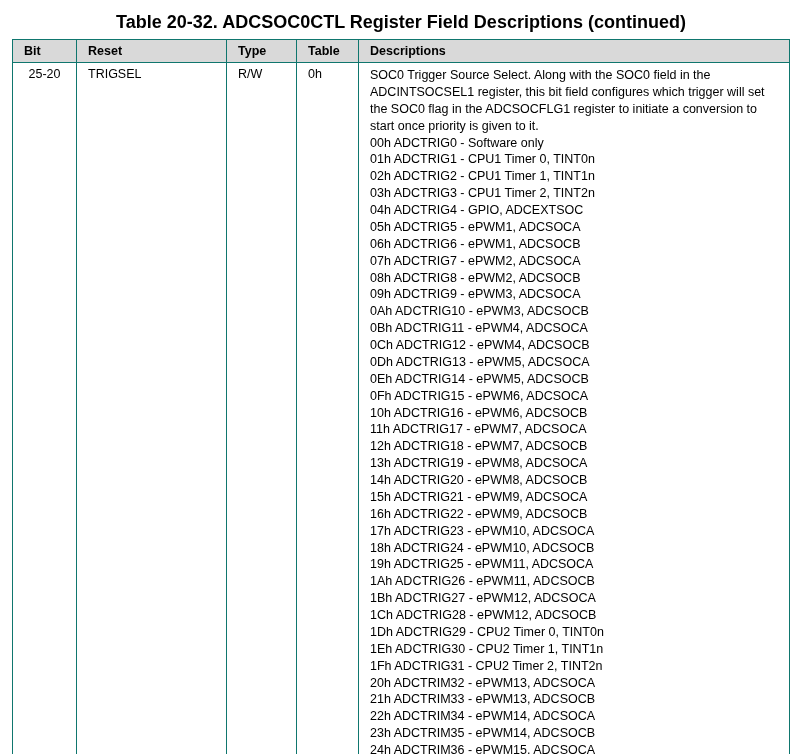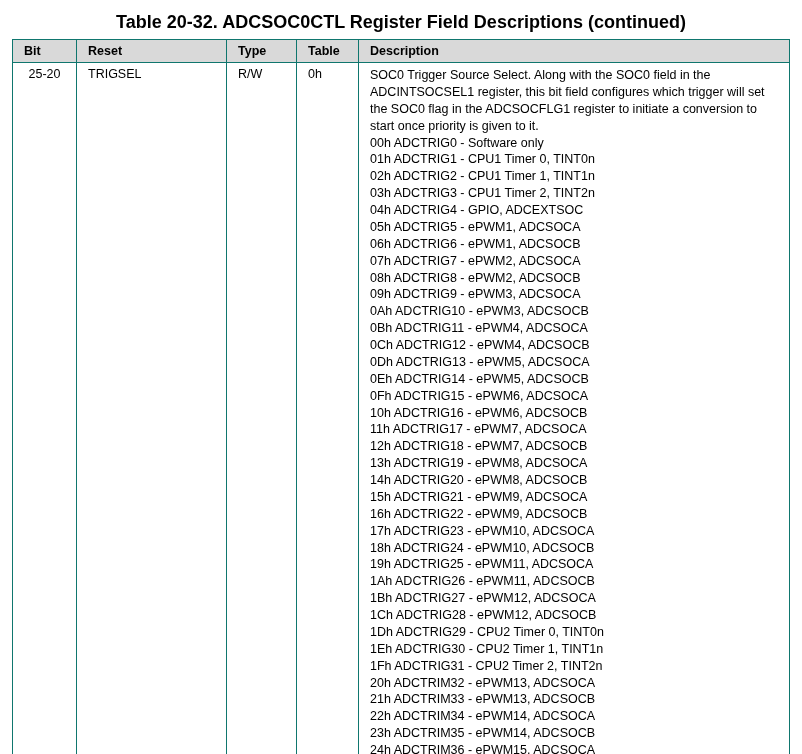--- a/index.html
+++ b/index.html
@@ -54,21 +54,21 @@
     <col class="type">
     <col class="reset">
     <col class="desc">
   </colgroup>
   <thead>
     <tr>
       <th>Bit</th>
       <th>Reset</th>
       <th>Type</th>
       <th>Table</th>
-      <th>Description</th>
+      <th>Descriptions</th>
     </tr>
   </thead>
   <tbody>
     <tr>
       <td class="bit">25-20</td>
       <td>TRIGSEL</td>
       <td>R/W</td>
       <td>0h</td>
       <td>
         <div class="desc-line">SOC0 Trigger Source Select. Along with the SOC0 field in the ADCINTSOCSEL1 register, this bit field configures which trigger will set the SOC0 flag in the ADCSOCFLG1 register to initiate a conversion to start once priority is given to it.

